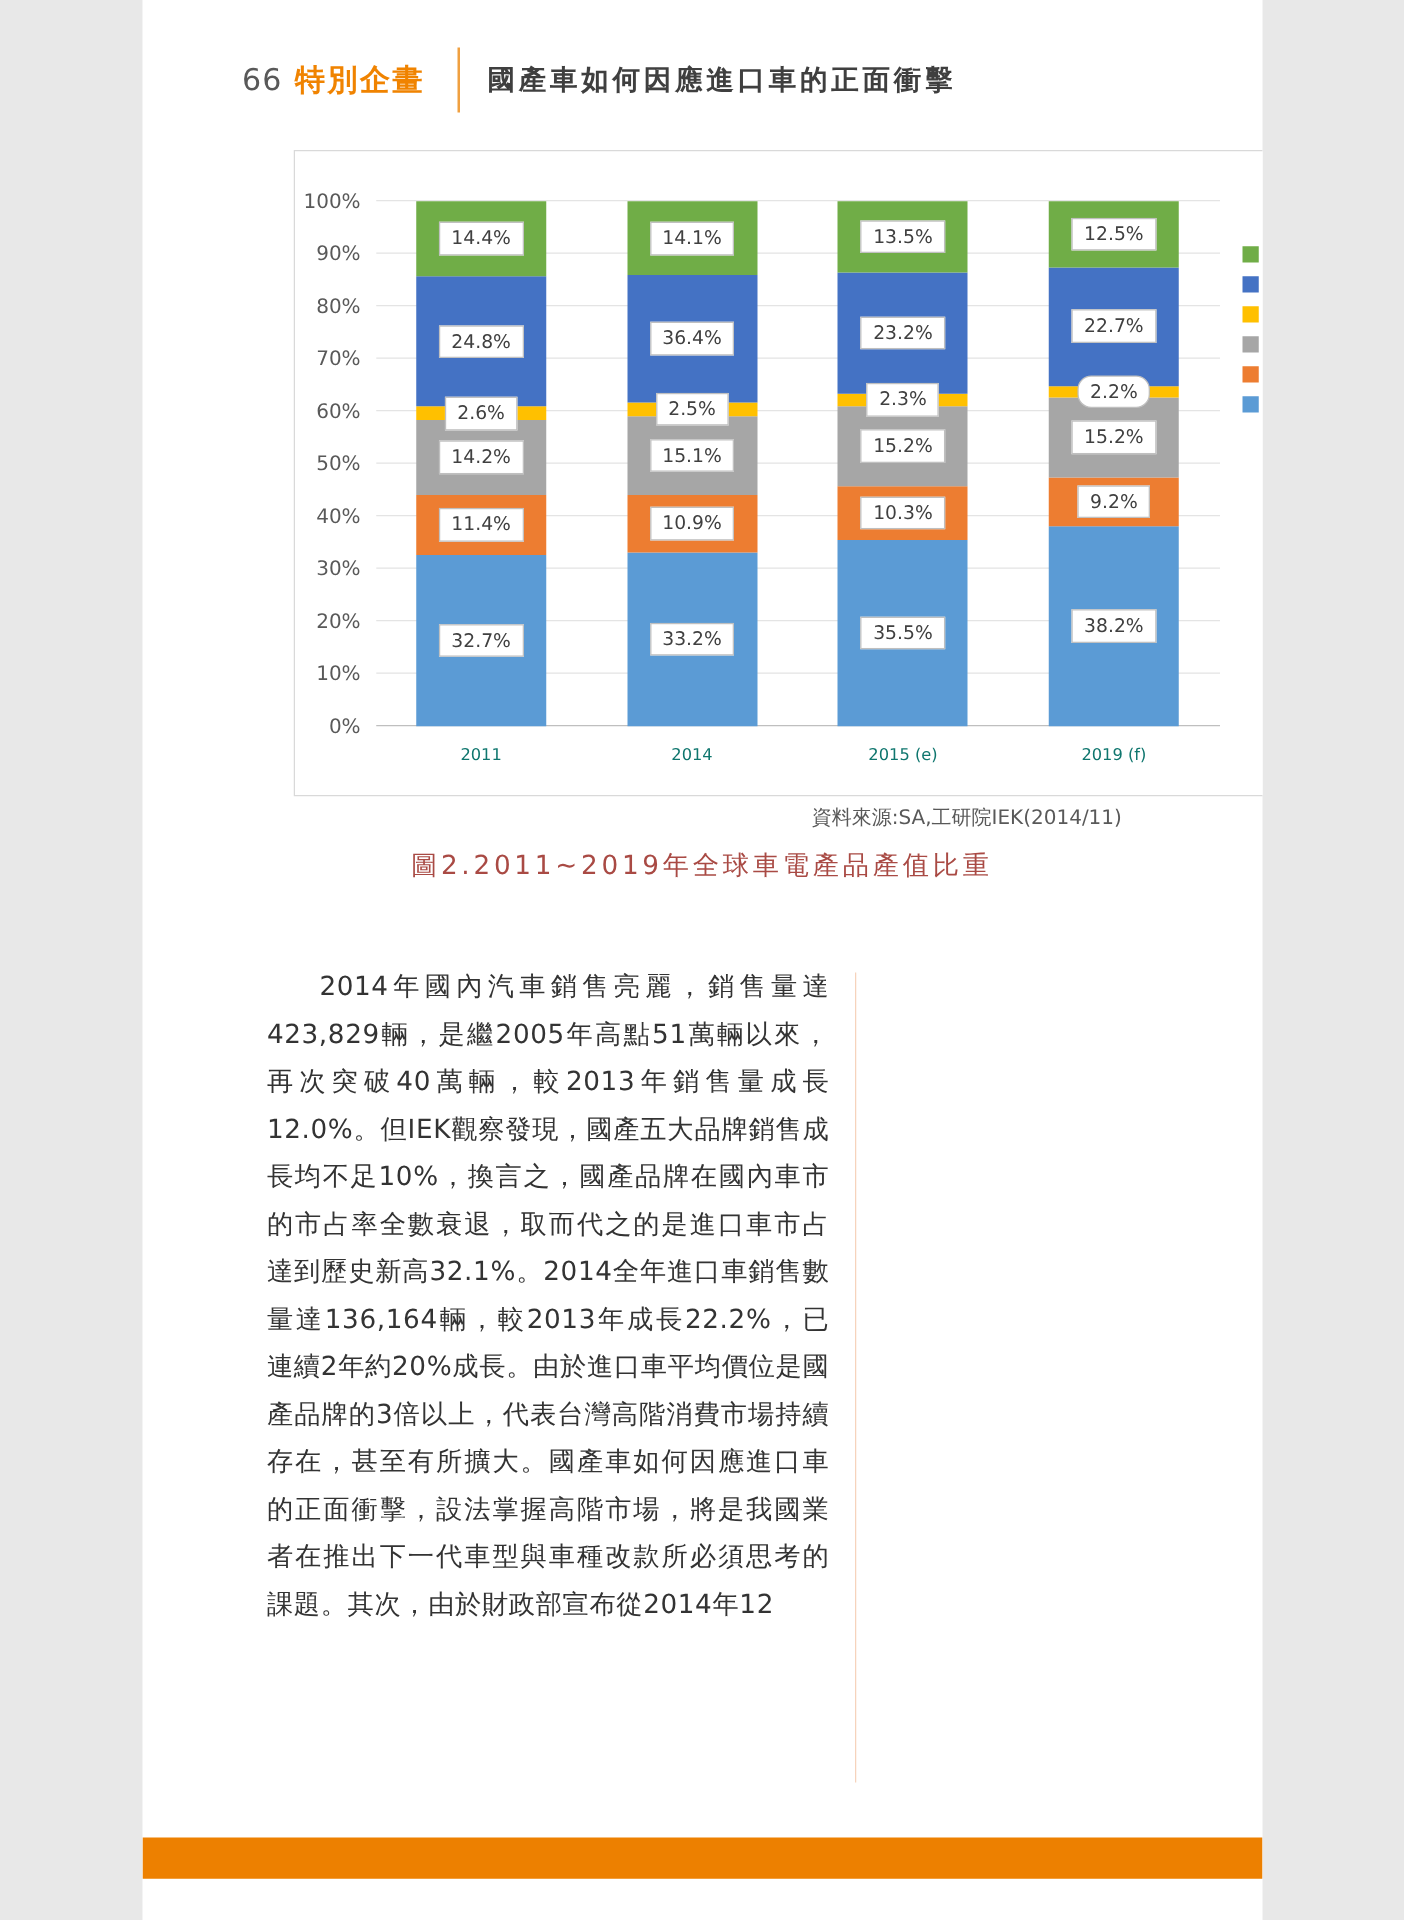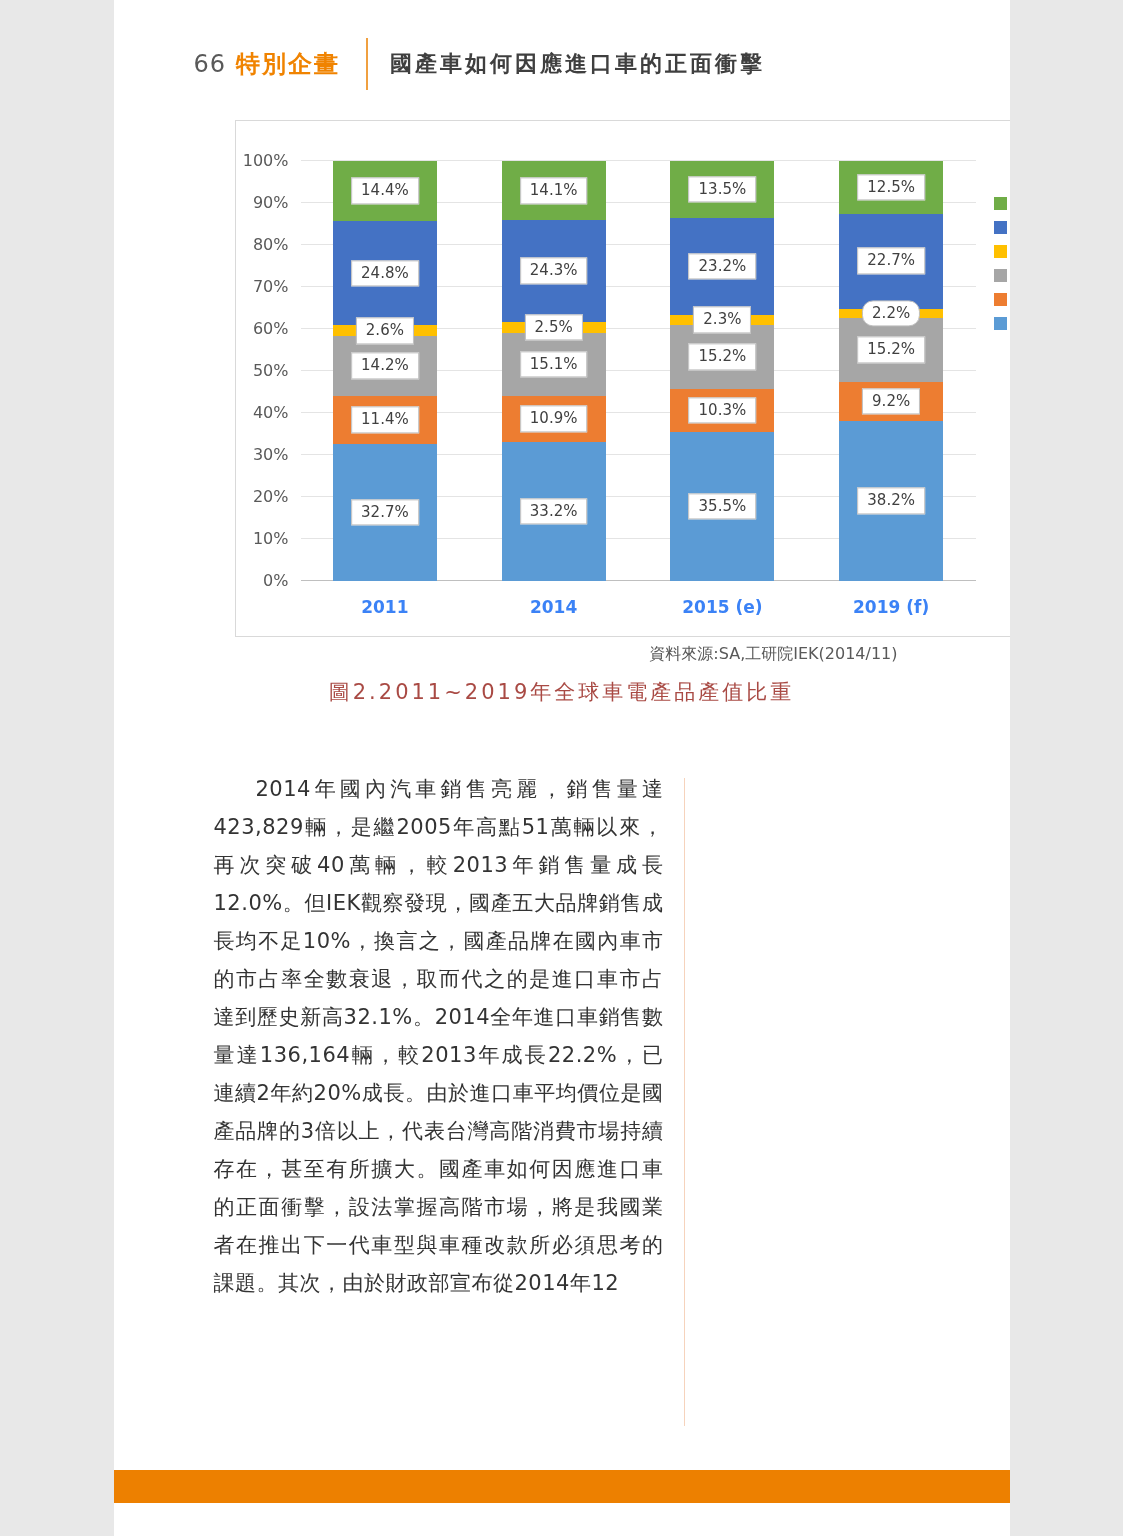--- a/index.html
+++ b/index.html
@@ -25,21 +25,21 @@
   .ytick { position:absolute; right:calc(100% + 12px); transform:translateY(50%);
            font-size:16px; color:#595959; white-space:nowrap; line-height:1; }
   .bars { position:absolute; left:0; top:0; width:100%; height:100%;
           display:flex; justify-content:space-around; }
   .bar { position:relative; width:104px; height:100%; }
   .seg { position:absolute; left:0; width:100%; }
   .seg-label { position:absolute; left:50%; transform:translate(-50%,50%);
                background:#fff; border:1px solid #BFBFBF; padding:3px 9px;
                font-size:15px; color:#404040; white-space:nowrap; z-index:2; line-height:1.25; }
   .xlabel { position:absolute; top:calc(100% + 16px); left:50%; transform:translateX(-50%);
-            font-size:17px; color:#3b82f6; white-space:nowrap;font-weight:bold; }
+            font-size:13px; color:#0f766e; white-space:nowrap; }
   .legend { position:absolute; left:758px; top:70px; height:372px;
             display:flex; flex-direction:column; }
   .legend-item { display:flex; align-items:center; gap:9px; font-size:18px; color:#595959; }
   .legend-swatch { width:13px; height:13px; flex:0 0 13px; }
 
   .chart-source { position:absolute; top:644px; right:112px; font-size:16px; color:#595959; }
   .chart-caption { position:absolute; top:678px; left:0; width:100%; text-align:center;
                    font-size:21px; color:#A94A44; letter-spacing:3px; }
 
   
@@ -113,21 +113,21 @@
             <div class="seg" style="bottom: 0%; height: 33.1668%; background: rgb(91, 155, 213);"></div>
             <div class="seg" style="bottom: 33.1668%; height: 10.8891%; background: rgb(237, 125, 49);"></div>
             <div class="seg" style="bottom: 44.0559%; height: 15.0849%; background: rgb(166, 166, 166);"></div>
             <div class="seg" style="bottom: 59.1409%; height: 2.4975%; background: rgb(255, 192, 0);"></div>
             <div class="seg" style="bottom: 61.6384%; height: 24.2757%; background: rgb(68, 114, 196);"></div>
             <div class="seg" style="bottom: 85.9141%; height: 14.0859%; background: rgb(112, 173, 71);"></div>
             <div class="seg-label" style="bottom: 16.5834%;">33.2%</div>
             <div class="seg-label" style="bottom: 38.6114%;">10.9%</div>
             <div class="seg-label" style="bottom: 51.5984%;">15.1%</div>
             <div class="seg-label" style="bottom: 60.3896%;">2.5%</div>
-            <div class="seg-label" style="bottom: 73.7762%;">24.3%</div>
+            <div class="seg-label" style="bottom: 73.7762%;">36.4%</div>
             <div class="seg-label" style="bottom: 92.957%;">14.1%</div>
             <div class="xlabel">2014</div>
           </div>
           <div class="bar">
             <div class="seg" style="bottom: 0%; height: 35.5%; background: rgb(91, 155, 213);"></div>
             <div class="seg" style="bottom: 35.5%; height: 10.3%; background: rgb(237, 125, 49);"></div>
             <div class="seg" style="bottom: 45.8%; height: 15.2%; background: rgb(166, 166, 166);"></div>
             <div class="seg" style="bottom: 61%; height: 2.3%; background: rgb(255, 192, 0);"></div>
             <div class="seg" style="bottom: 63.3%; height: 23.2%; background: rgb(68, 114, 196);"></div>
             <div class="seg" style="bottom: 86.5%; height: 13.5%; background: rgb(112, 173, 71);"></div>

